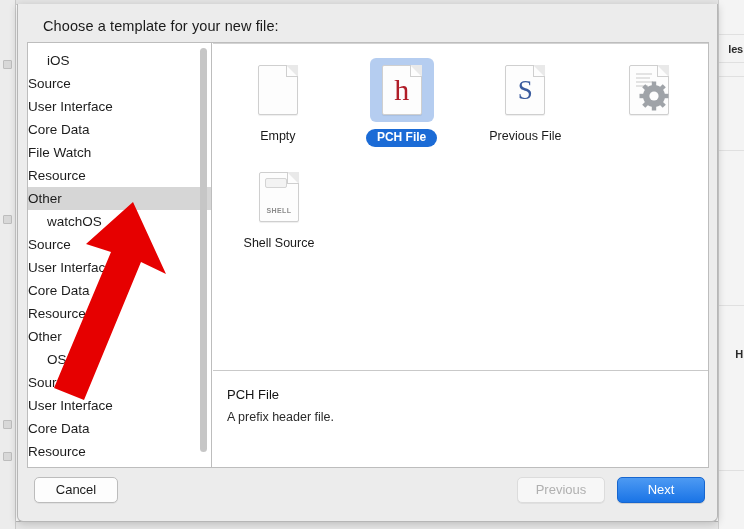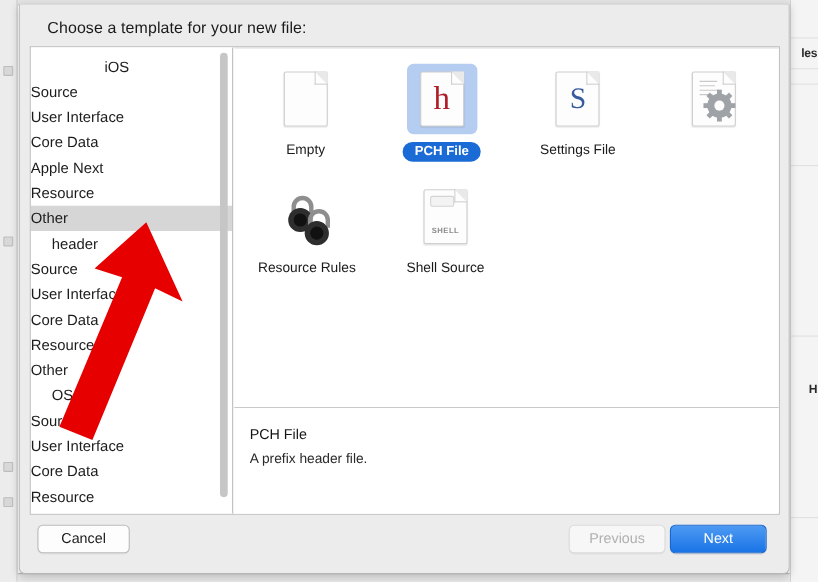--- a/index.html
+++ b/index.html
@@ -76,21 +76,21 @@
     border-right: 1px solid #bdbdbd;
     overflow: hidden;
   }
   .sb-row {
     position: relative; height: 23px; line-height: 23px;
     font-size: 13.5px; color: #1c1c1c; white-space: nowrap;
   }
   .sb-row.group { padding-left: 19px; }
   .sb-row.child { }
   .sb-row.selected { background: #d6d6d6; }
-  .sb-row:first-child { margin-top: 6px; margin-left: 48px; }
+  .sb-row:first-child { margin-top: 6px; }
 
   .sb-scrollbar {
     position: absolute; right: 4px; top: 5px;
     width: 7px; height: 414px;
   }
   .sb-thumb {
     position: absolute; left: 0; top: 0; width: 7px; height: 404px;
     background: #c6c6c6; border-radius: 4px;
   }
 
@@ -186,21 +186,21 @@
     border: 1px solid #bcbcbc; background: #fdfdfd; color: #1a1a1a;
     box-shadow: 0 1px 0 rgba(0,0,0,0.05);
     cursor: default; user-select: none;
   }
   .btn-cancel { left: 16px; bottom: 18px; width: 84px; }
   .btn-prev {
     right: 112px; bottom: 18px; width: 88px;
     color: #b0b0b0; background: #f7f7f7; border-color: #dcdcdc;
   }
   .btn-next {
-    right: 20px; bottom: 18px; width: 88px;
+    right: 12px; bottom: 18px; width: 88px;
     background: linear-gradient(to bottom, #4d9af3, #1a74e6);
     border-color: #1766cf; color: #ffffff;
     box-shadow: 0 1px 0 rgba(0,0,0,0.12);
   }
 
   
   .arrow-layer {
     position: absolute; left: 0; top: 0; width: 744px; height: 529px;
     pointer-events: none;
   }
@@ -237,24 +237,24 @@
     <div class="sheet-title">Choose a template for your new file:</div>
 
     <div class="content-box">
 
       <div class="sidebar">
         <div id="sb-rows">
             <div class="sb-row group">iOS</div>
             <div class="sb-row child">Source</div>
             <div class="sb-row child">User Interface</div>
             <div class="sb-row child">Core Data</div>
-            <div class="sb-row child">Apple Next</div>
+            <div class="sb-row child">File Watch</div>
             <div class="sb-row child">Resource</div>
             <div class="sb-row child selected">Other</div>
-            <div class="sb-row group">header</div>
+            <div class="sb-row group">watchOS</div>
             <div class="sb-row child">Source</div>
             <div class="sb-row child">User Interface</div>
             <div class="sb-row child">Core Data</div>
             <div class="sb-row child">Resource</div>
             <div class="sb-row child">Other</div>
             <div class="sb-row group">OS X</div>
             <div class="sb-row child">Source</div>
             <div class="sb-row child">User Interface</div>
             <div class="sb-row child">Core Data</div>
             <div class="sb-row child">Resource</div>
@@ -293,21 +293,21 @@
             </div>
 
             <div class="tpl-cell">
               <div class="icon-holder">
                 <div class="doc">
                   <div class="fold"></div>
                     <div class="fold-edge"></div>
                   <div class="glyph glyph-s">S</div>
                 </div>
               </div>
-              <div class="tpl-label">Settings File</div>
+              <div class="tpl-label">Previous File</div>
             </div>
 
             <div class="tpl-cell">
               <div class="icon-holder">
                 <div class="doc">
                   <div class="fold"></div>
                     <div class="fold-edge"></div>
                   <svg width="40" height="50" viewBox="0 0 40 50" style="position:absolute;left:0;top:0">
                     <g stroke="#c9c9c9" stroke-width="1">
                       <line x1="6" y1="8" x2="22" y2="8"></line>
@@ -331,33 +331,20 @@
                     </g>
                   </svg>
                 </div>
               </div>
             </div>
 
           </div>
 
           <div class="tpl-rowwrap row2">
 
-            <div class="tpl-cell">
-              <div class="icon-holder">
-                <svg width="56" height="56" viewBox="0 0 56 56">
-                  <path d="M16 26 v-7 a8 8 0 0 1 16 0 v7" fill="none" stroke="#8e8e8e" stroke-width="4"></path>
-                  <circle cx="22" cy="31" r="11" fill="#2e2e2e"></circle>
-                  <circle cx="22" cy="31" r="6" fill="#111"></circle>
-                  <path d="M31 38 v-7 a8 8 0 0 1 16 0 v7" fill="none" stroke="#8e8e8e" stroke-width="4"></path>
-                  <circle cx="37" cy="43" r="11" fill="#2e2e2e"></circle>
-                  <circle cx="37" cy="43" r="6" fill="#111"></circle>
-                </svg>
-              </div>
-              <div class="tpl-label">Resource Rules</div>
-            </div>
 
             <div class="tpl-cell">
               <div class="icon-holder">
                 <div class="doc">
                   <div class="fold"></div>
                     <div class="fold-edge"></div>
                   <div class="shell-lines"></div>
                   <div class="shell-tag">SHELL</div>
                 </div>
               </div>

